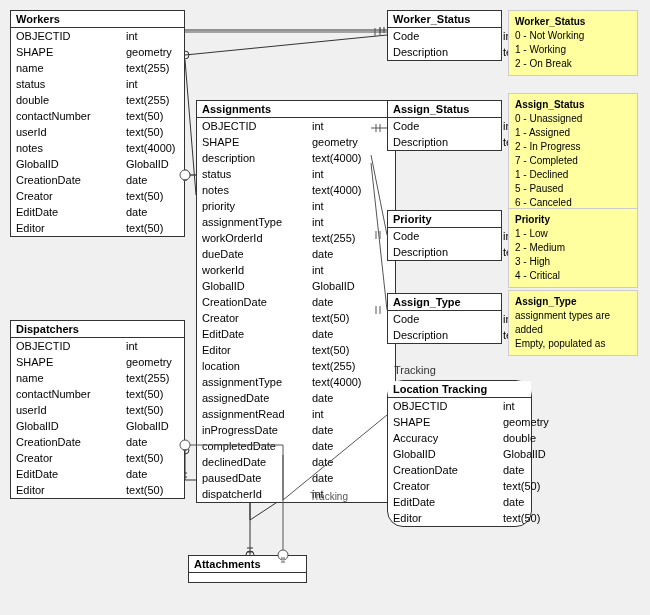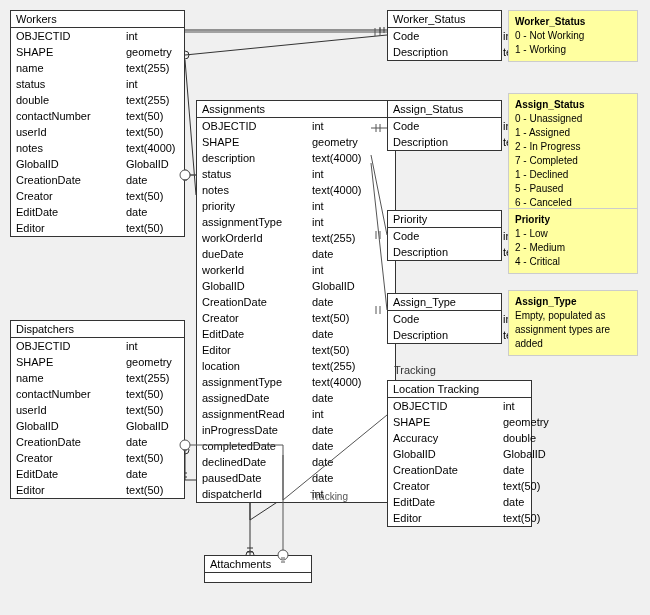--- a/index.html
+++ b/index.html
@@ -18,21 +18,21 @@
       height: 615px;
       background: #f0f0f0;
     }
     .db-table {
       position: absolute;
       background: white;
       border: 1px solid #333;
     }
     .db-table .table-header {
       background: white;
-      font-weight: normal;
+      font-weight: bold;
       padding: 2px 5px;
       border-bottom: 1px solid #333;
     }
     .db-table .table-row {
       display: flex;
       padding: 1px 5px;
       line-height: 14px;
     }
     .db-table .field-name {
       min-width: 110px;
@@ -350,21 +350,21 @@
     <div class="table-row">
         <span class="field-name">Code</span>
         <span class="field-type">int</span>
       </div>
     <div class="table-row">
         <span class="field-name">Description</span>
         <span class="field-type">text(255)</span>
       </div>
   </div>
 
-  <div class="db-table" style="left:387px; top:380px; width:145px;">
+  <div class="db-table" style="left:387px; top:380px; width:145px;border-radius:16px;">
     <div class="table-header">Location Tracking</div>
     <div class="table-row">
         <span class="field-name">OBJECTID</span>
         <span class="field-type">int</span>
       </div>
     <div class="table-row">
         <span class="field-name">SHAPE</span>
         <span class="field-type">geometry</span>
       </div>
     <div class="table-row">
@@ -386,52 +386,54 @@
     <div class="table-row">
         <span class="field-name">EditDate</span>
         <span class="field-type">date</span>
       </div>
     <div class="table-row">
         <span class="field-name">Editor</span>
         <span class="field-type">text(50)</span>
       </div>
   </div>
 
-  <div class="db-table" style="left:204px; top:555px; width:108px; height:28px;">
+  <div class="db-table" style="left:188px; top:555px; width:119px; height:28px;">
     <div class="table-header">Attachments</div>
   </div>
 
   <div class="note-box" style="left:508px; top:10px; width:130px;">
     <div><strong>Worker_Status</strong></div>
     <div>0 - Not Working</div>
     <div>1 - Working</div>
+    <div>2 - On Break</div>
   </div>
 
   <div class="note-box" style="left:508px; top:93px; width:130px;">
     <div><strong>Assign_Status</strong></div>
     <div>0 - Unassigned</div>
     <div>1 - Assigned</div>
     <div>2 - In Progress</div>
     <div>7 - Completed</div>
     <div>1 - Declined</div>
     <div>5 - Paused</div>
     <div>6 - Canceled</div>
   </div>
 
   <div class="note-box" style="left:508px; top:208px; width:130px;">
     <div><strong>Priority</strong></div>
     <div>1 - Low</div>
     <div>2 - Medium</div>
+    <div>3 - High</div>
     <div>4 - Critical</div>
   </div>
 
   <div class="note-box" style="left:508px; top:290px; width:130px;">
     <div><strong>Assign_Type</strong></div>
+    <div>assignment types are added</div>
     <div>Empty, populated as</div>
-    <div>assignment types are added</div>
   </div>
 
   <div style="position:absolute; left:394px; top:364px; font-size:11px; color:#333;">Tracking</div>
 
   <svg style="position:absolute;top:0;left:0;width:650px;height:615px;pointer-events:none;">
 
     <line x1="185" y1="32" x2="387" y2="32" stroke="#555" stroke-width="1"></line>
     <line x1="380" y1="28" x2="380" y2="36" stroke="#555" stroke-width="1"></line>
     <line x1="375" y1="28" x2="375" y2="36" stroke="#555" stroke-width="1"></line>
 

